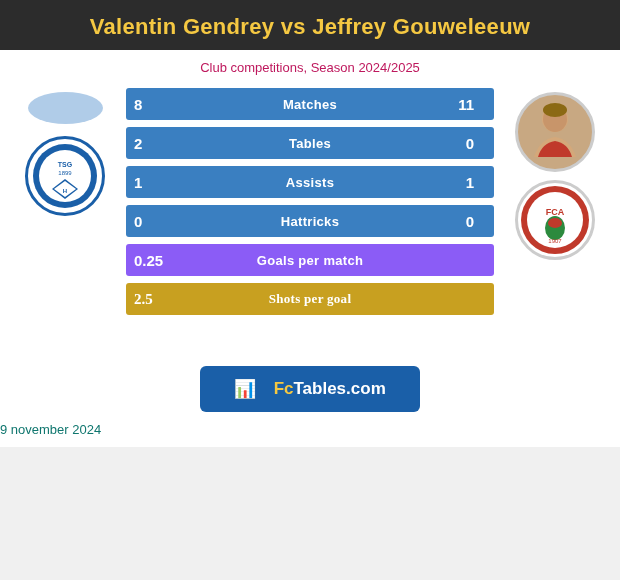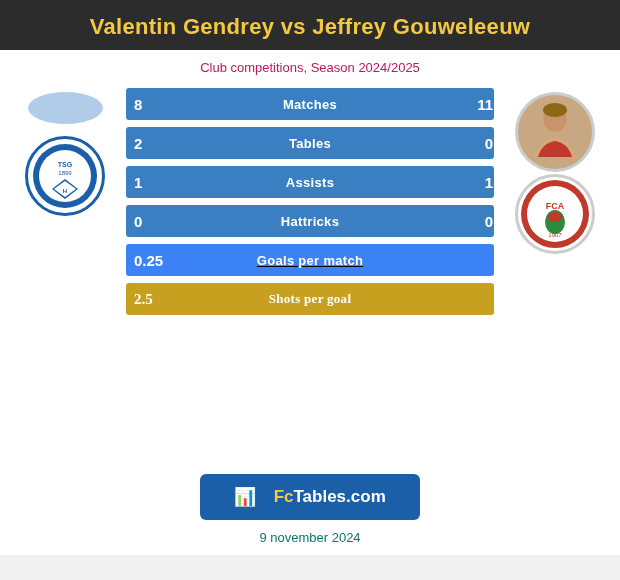--- a/index.html
+++ b/index.html
@@ -9,25 +9,25 @@
       background: #f0f0f0;
       font-family: Arial, sans-serif;
       display: flex;
       flex-direction: column;
       align-items: center;
       overflow: hidden;
     }
 
     .card {
       width: 620px;
-      height: 555px;
+      height: 447px;
       background: #fff;
       display: flex;
       flex-direction: column;
-      align-items: center;
+      align-items: flex-start;
     }
 
     .header {
       background: #2c2c2c;
       width: 100%;
       padding: 14px 20px 10px;
       text-align: center;
     }
     .header-title {
       color: #f5c842;
@@ -64,21 +64,21 @@
       padding-top: 4px;
       gap: 8px;
     }
 
     .right-col {
       display: flex;
       flex-direction: column;
       align-items: center;
       width: 110px;
       padding-top: 4px;
-      gap: 2px;
+      gap: 8px;
     }
 
     .player-logo {
       width: 75px;
       height: 35px;
       background: #b0cce8;
       border-radius: 50%;
       margin-bottom: 4px;
     }
 
@@ -165,21 +165,21 @@
       flex: 1;
       text-align: center;
       color: #fff;
       font-size: 13px;
       font-weight: bold;
       letter-spacing: 0.3px;
     }
 
     .stat-right-val {
       position: absolute;
-      right: 1px;
+      right: 20px;
       color: #fff;
       font-weight: bold;
       font-size: 15px;
     }
 
     .fctables-banner {
       width: 220px;
       height: 46px;
       background: #1a5fa8;
       border-radius: 6px;
@@ -270,21 +270,21 @@
         <span class="stat-label">Assists</span>
         <span class="stat-right-val">1</span>
       </div>
 
       <div class="stat-row" style="background:#3a7fc1;">
         <span class="stat-left-val">0</span>
         <span class="stat-label">Hattricks</span>
         <span class="stat-right-val">0</span>
       </div>
 
-      <div class="stat-row gpm" style="background:#3b82f6;text-decoration:underline;">
+      <div class="stat-row gpm" style="background:#8b5cf6;">
         <span class="stat-left-val">0.25</span>
         <span class="stat-label">Goals per match</span>
       </div>
 
       <div class="stat-row spg" style="background:#c8a020;">
         <span class="stat-left-val">2.5</span>
         <span class="stat-label">Shots per goal</span>
       </div>
 
     </div>

